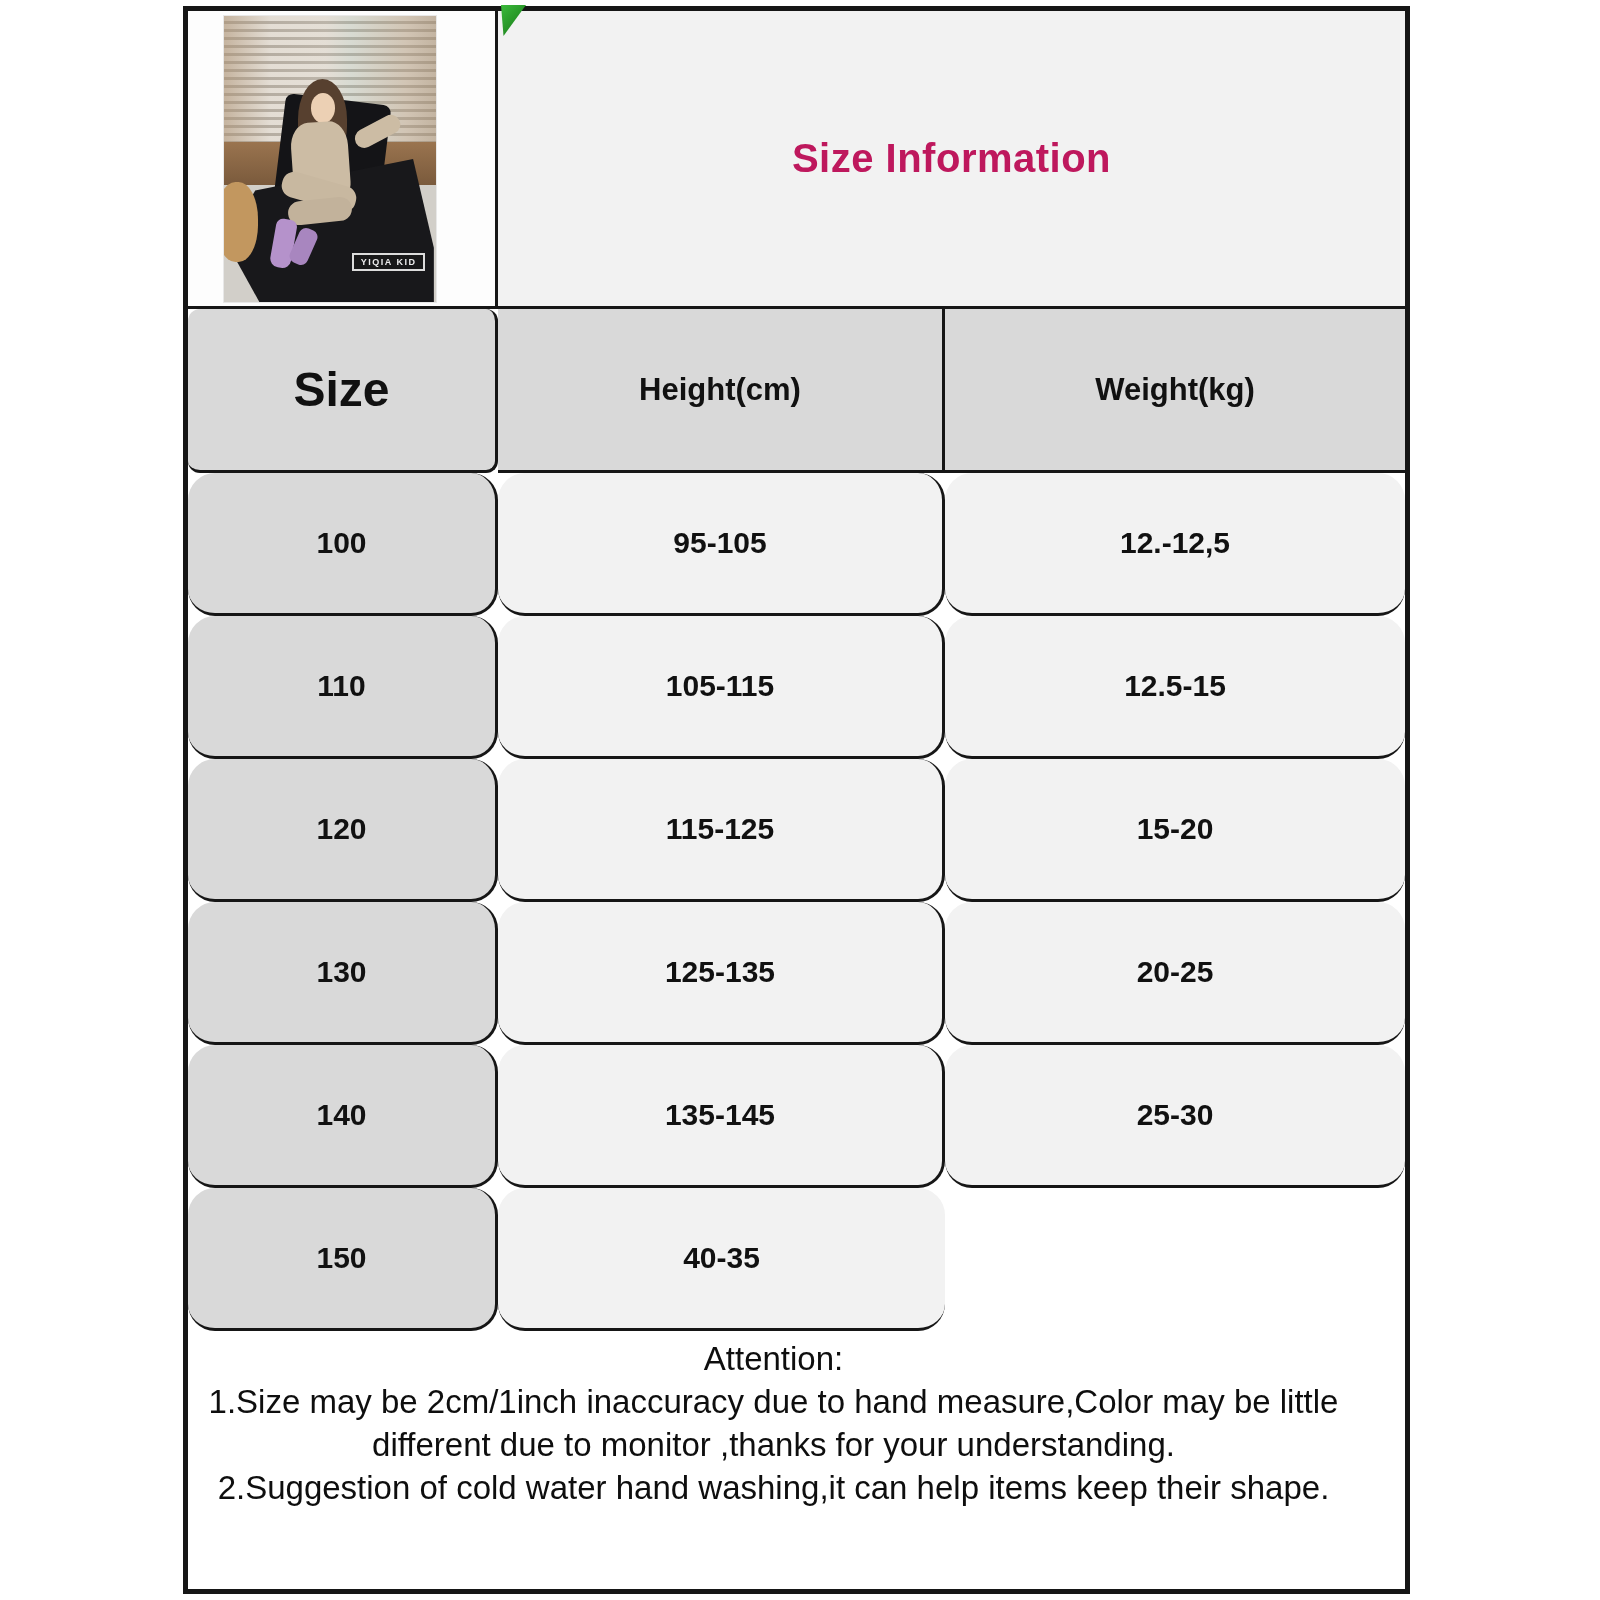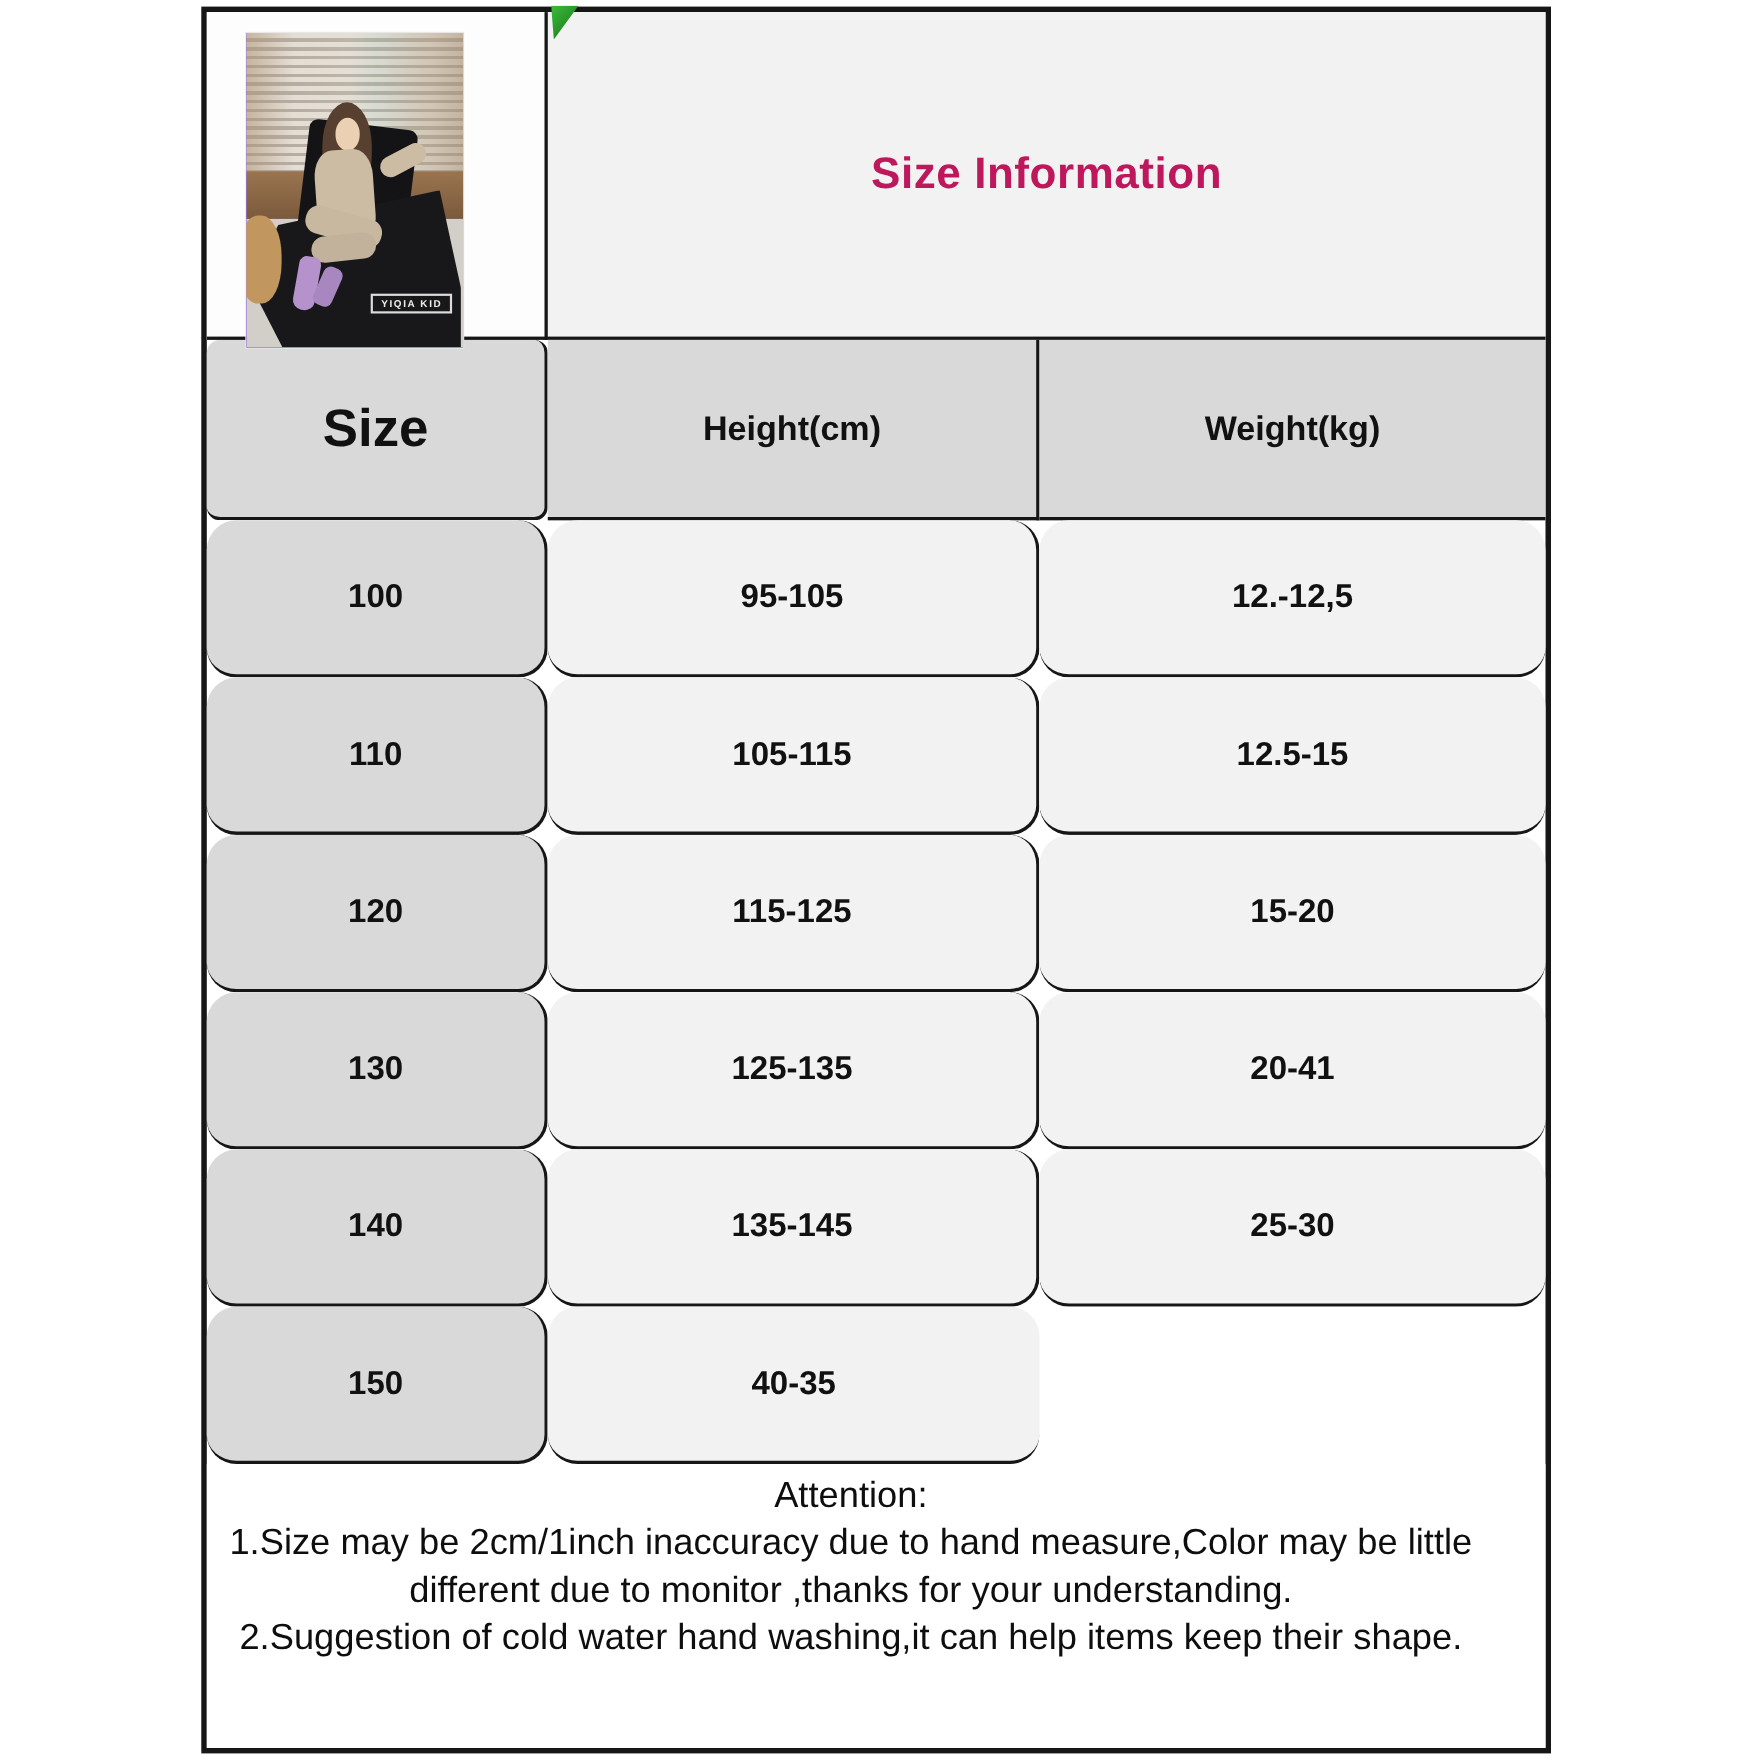--- a/index.html
+++ b/index.html
@@ -36,22 +36,22 @@
   
   .attention{
     grid-column:1/4;border:none;background:#ffffff;
     display:block;text-align:center;padding:6px 55px 6px 9px;box-sizing:border-box;
     font-size:33px;line-height:43px;color:#0e0e0e;
   }
   .attention p{margin:0;}
   
   .photo-cell{position:relative;}
   .photo{
-    position:absolute;left:36px;top:19px;width:197px;height:286px;overflow:hidden;
-    background:#6d28d9;box-shadow:0 0 0 1px #e8e8e8;
+    position:absolute;left:36px;top:5px;width:212px;height:286px;overflow:hidden;
+    background:#ef4444;box-shadow:0 0 0 1px #e8e8e8;
   }
   .ph-blinds{
     position:absolute;left:0;top:0;right:0;height:44%;
     background:
       linear-gradient(90deg,rgba(170,143,112,.60) 0%,rgba(170,143,112,.15) 22%,rgba(200,185,165,.25) 48%,rgba(150,170,150,.25) 60%,rgba(175,150,120,.45) 86%,rgba(160,135,105,.55) 100%),
       repeating-linear-gradient(180deg,#eeebe6 0px,#eeebe6 5px,#b8b3ab 5px,#b8b3ab 8px);
   }
   .ph-wall{position:absolute;left:0;top:44%;right:0;height:15%;
     background:linear-gradient(180deg,#9a744f,#7a5a3c);}
   .ph-floor{position:absolute;left:0;top:59%;right:0;bottom:0;background:#d2cfc9;}
@@ -127,21 +127,21 @@
   <div class="cell bg-gray data-cell">110</div>
   <div class="cell bg-light data-cell">105-115</div>
   <div class="cell bg-light data-cell last-col">12.5-15</div>
 
   <div class="cell bg-gray data-cell">120</div>
   <div class="cell bg-light data-cell">115-125</div>
   <div class="cell bg-light data-cell last-col">15-20</div>
 
   <div class="cell bg-gray data-cell">130</div>
   <div class="cell bg-light data-cell">125-135</div>
-  <div class="cell bg-light data-cell last-col">20-41</div>
+  <div class="cell bg-light data-cell last-col">20-25</div>
 
   <div class="cell bg-gray data-cell">140</div>
   <div class="cell bg-light data-cell">135-145</div>
   <div class="cell bg-light data-cell last-col">25-30</div>
 
   <div class="cell bg-gray data-cell">150</div>
   <div class="cell bg-light data-cell last-col">40-35</div>
 
   <div class="cell attention">
     <p>Attention:</p>

